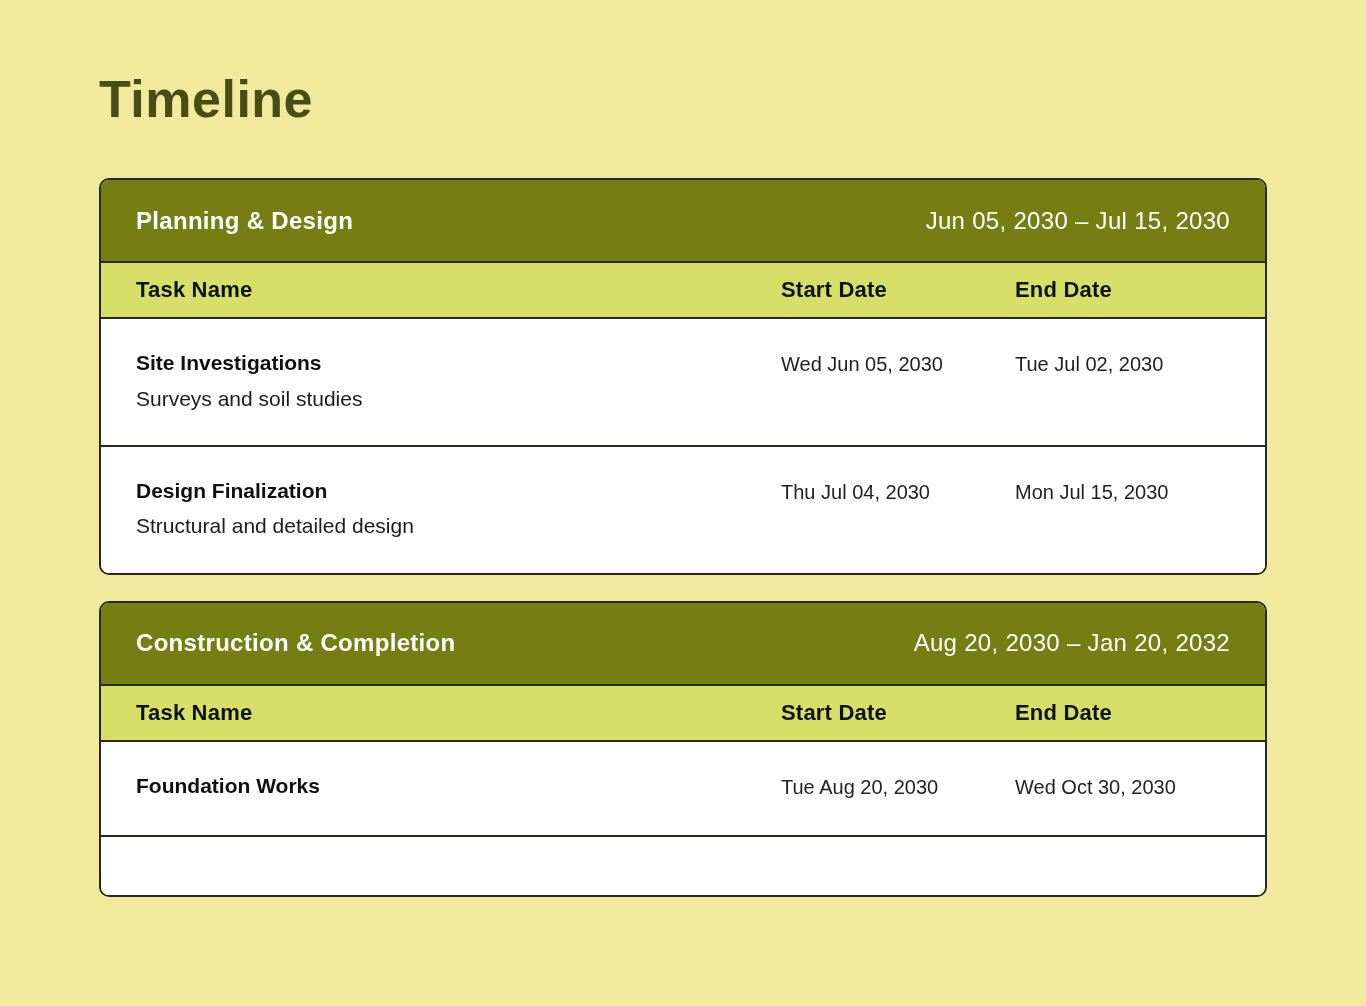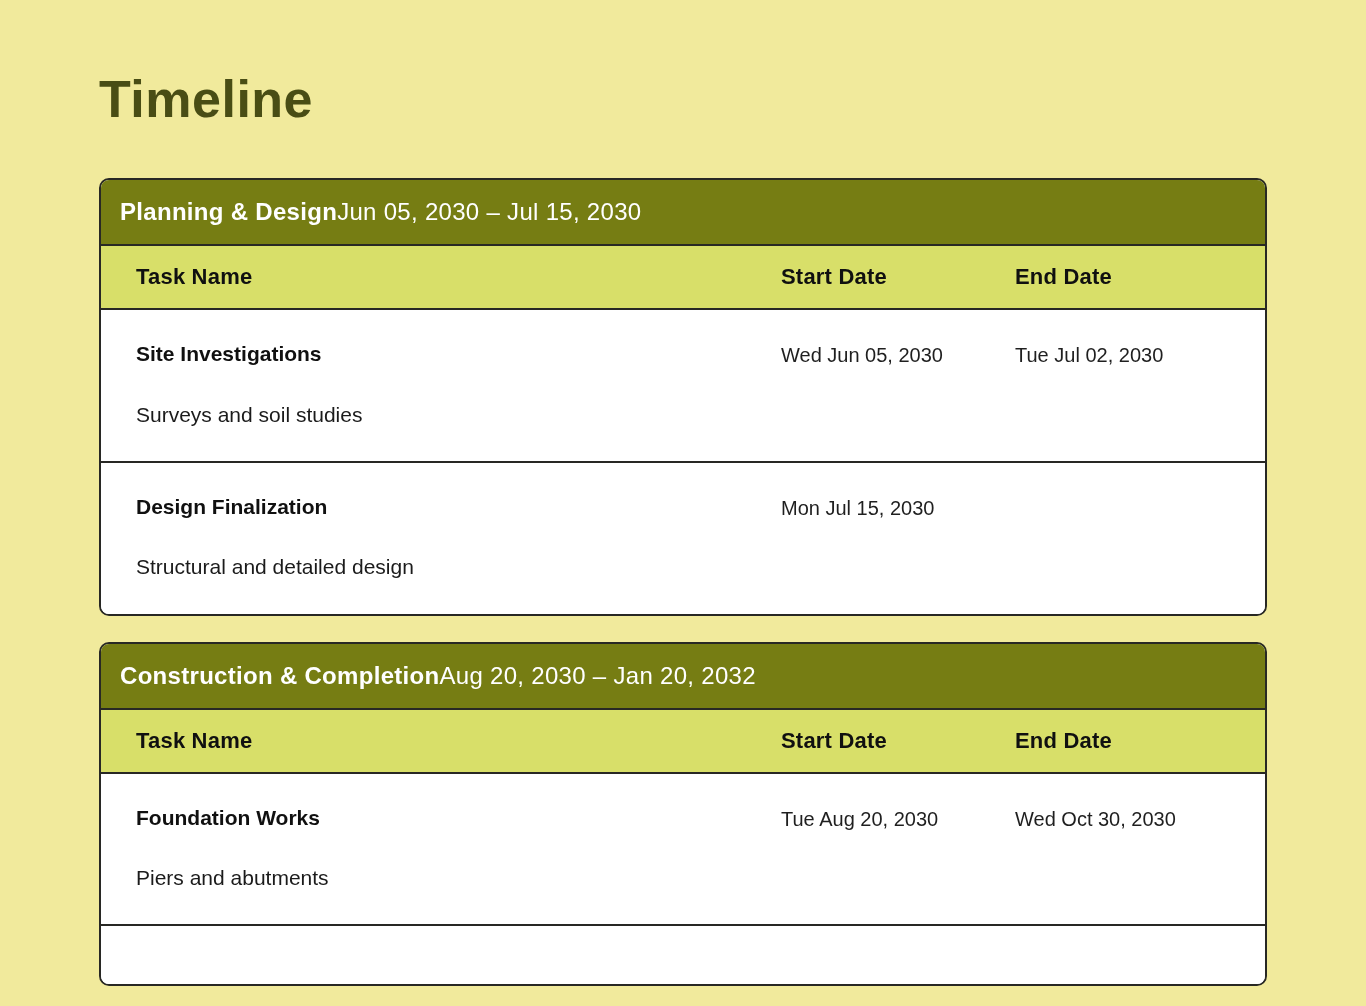--- a/index.html
+++ b/index.html
@@ -41,39 +41,40 @@
   .section-card{
     background:#ffffff;
     border:2px solid var(--bordercolor);
     border-radius:10px;
     overflow:hidden;
     margin-bottom:26px;
   }
   .section-header{
     background:var(--olive);
     color:#ffffff;
-    height:66px;
+    height:83px;
     display:flex;
     align-items:center;
-    padding:0 19px;
+    justify-content:space-between;
+    padding:0 35px;
     border-bottom:2px solid var(--bordercolor);
   }
   .section-title{
     font-size:24px;
     font-weight:700;
     letter-spacing:0.3px;
   }
   .section-dates{
     font-size:24px;
     font-weight:400;
     letter-spacing:0.3px;
   }
   .table-head{
     background:var(--theadbg);
-    height:64px;
+    height:56px;
     display:grid;
     grid-template-columns:645px 234px 1fr;
     align-items:center;
     padding:0 35px;
     border-bottom:2px solid var(--bordercolor);
     color:#101010;
   }
   .table-head .col{
     font-size:22px;
     font-weight:700;
@@ -88,21 +89,21 @@
   .task-row + .task-row{
     border-top:2px solid var(--bordercolor);
   }
   .task-name{
     font-size:21px;
     font-weight:700;
     color:#101010;
     line-height:1.35;
   }
   .task-desc{
-    margin-top:32px;
+    margin-top:7px;
     font-size:21px;
     font-weight:400;
     color:#1b1b1b;
     line-height:1.3;
   }
   .task-start,.task-end{
     font-size:20px;
     color:#1f1f1f;
     line-height:1.45;
     padding-top:1px;
@@ -138,40 +139,40 @@
     </div>
     <div class="task-start">Wed Jun 05, 2030</div>
     <div class="task-end">Tue Jul 02, 2030</div>
   </div>
 
   <div class="task-row">
     <div>
       <div class="task-name">Design Finalization</div>
       <div class="task-desc">Structural and detailed design</div>
     </div>
+    <div class="task-start">Thu Jul 04, 2030</div>
     <div class="task-end">Mon Jul 15, 2030</div>
   </div>
 </div>
   </div>
 
   <div class="section-card">
     <div class="section-header">
       <div class="section-title">Construction &amp; Completion</div>
       <div class="section-dates">Aug 20, 2030 – Jan 20, 2032</div>
     </div>
     <div class="table-head">
       <div class="col">Task Name</div>
       <div class="col">Start Date</div>
       <div class="col">End Date</div>
     </div>
     <div>
   <div class="task-row">
     <div>
       <div class="task-name">Foundation Works</div>
-      <div class="task-desc">Piers and abutments</div>
     </div>
     <div class="task-start">Tue Aug 20, 2030</div>
     <div class="task-end">Wed Oct 30, 2030</div>
   </div>
 <div class="partial-row"></div>
         </div>
   </div>
 </div>
 </div>
 

